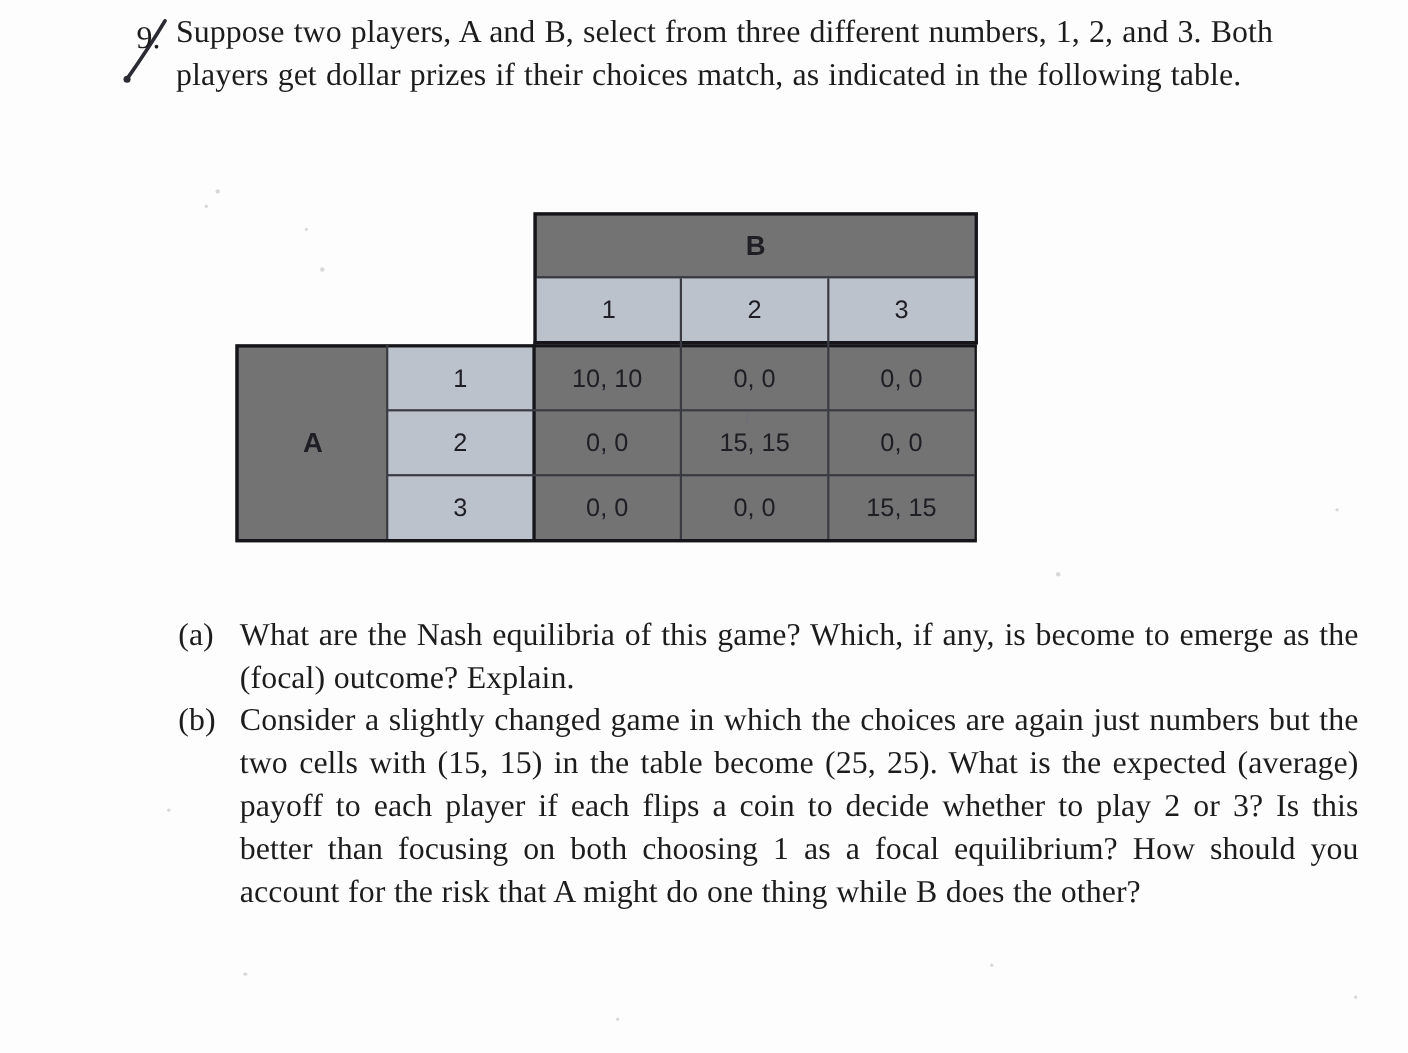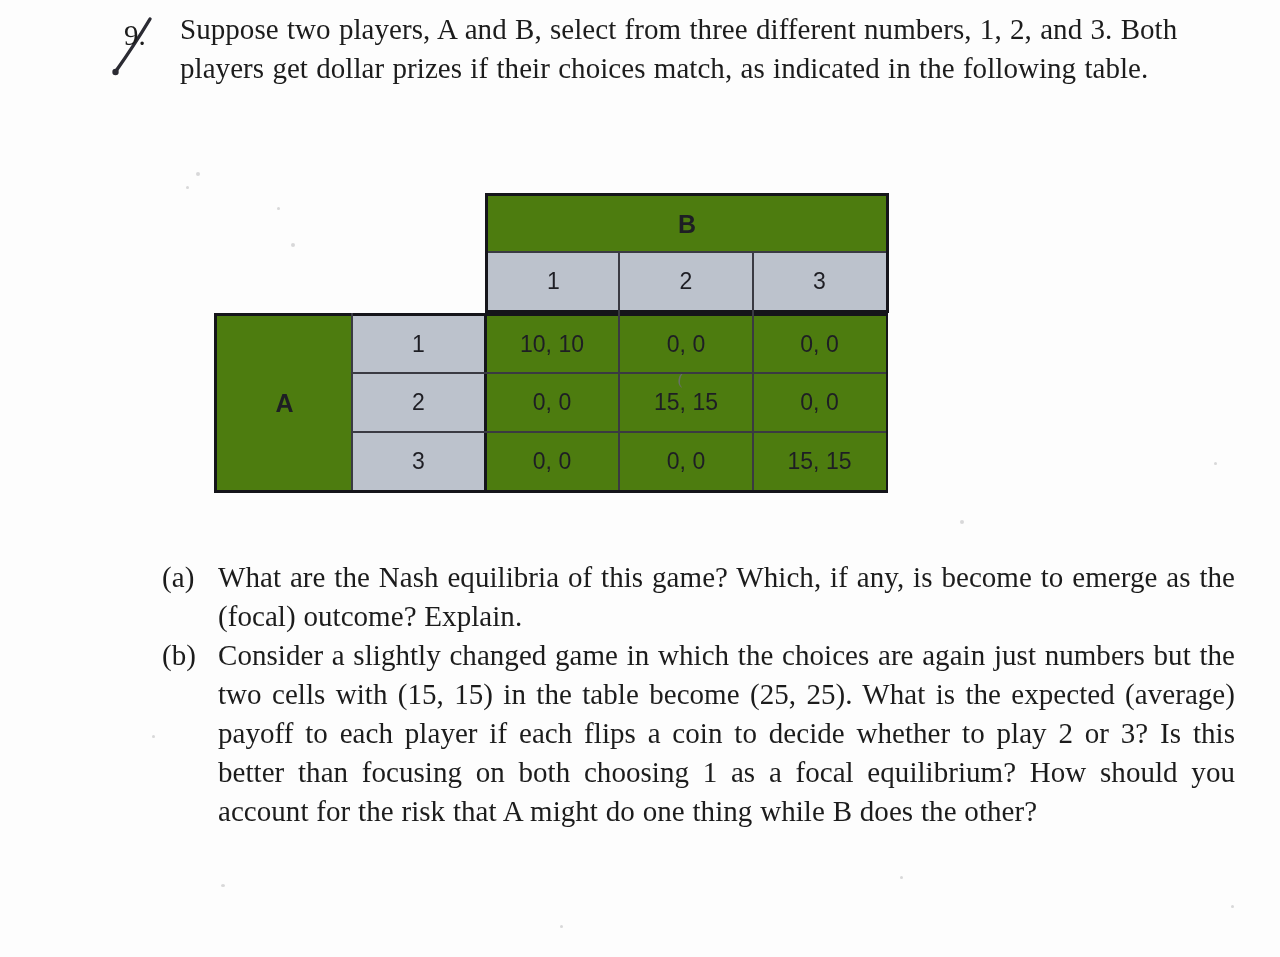--- a/index.html
+++ b/index.html
@@ -46,21 +46,21 @@
   }
   #q-number {
     position: absolute;
     left: 6px;
     top: 6px;
     font-size: 29px;
     line-height: 39px;
     letter-spacing: 0.1px;
   }
   #q-body {
-    margin-left: 62px;
+    margin-left: 42px;
     font-size: 29px;
     line-height: 39px;
     text-align: left;
     letter-spacing: 0.05px;
     word-spacing: 1px;
   }
 
   
   #payoff-matrix {
     position: absolute;
@@ -71,21 +71,21 @@
   }
   .tbl-cell {
     position: absolute;
     box-sizing: border-box;
     display: flex;
     align-items: center;
     justify-content: center;
     font-family: "Liberation Sans", "DejaVu Sans", sans-serif;
     font-size: 23px;
     color: #1e1e24;
-    background: #4d7c0f;
+    background: #737373;
   }
   .shaded {
     background: #bcc2cc;
   }
   .b-outer {
     border: 3px solid #15151a;
   }
   .thin-v {
     position: absolute;
     width: 2px;

